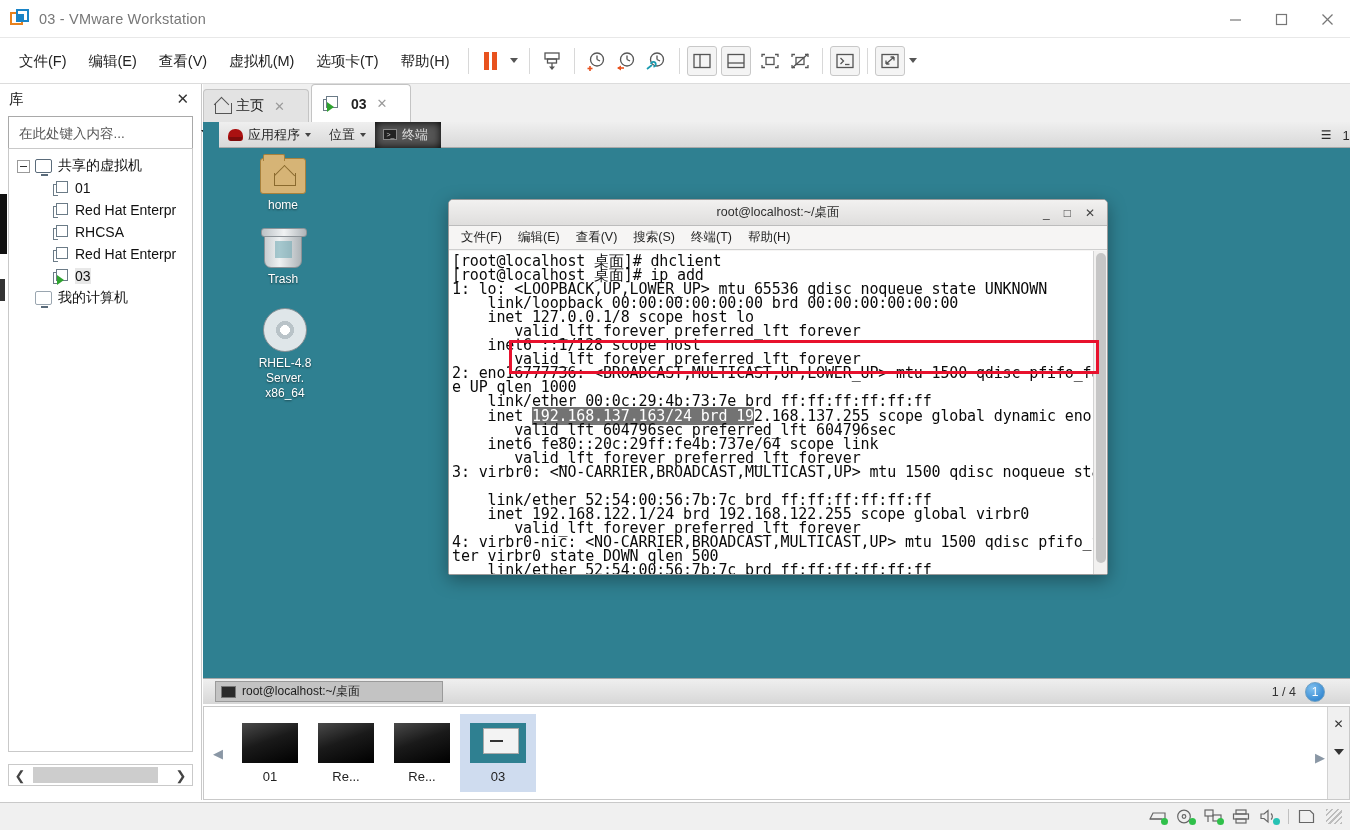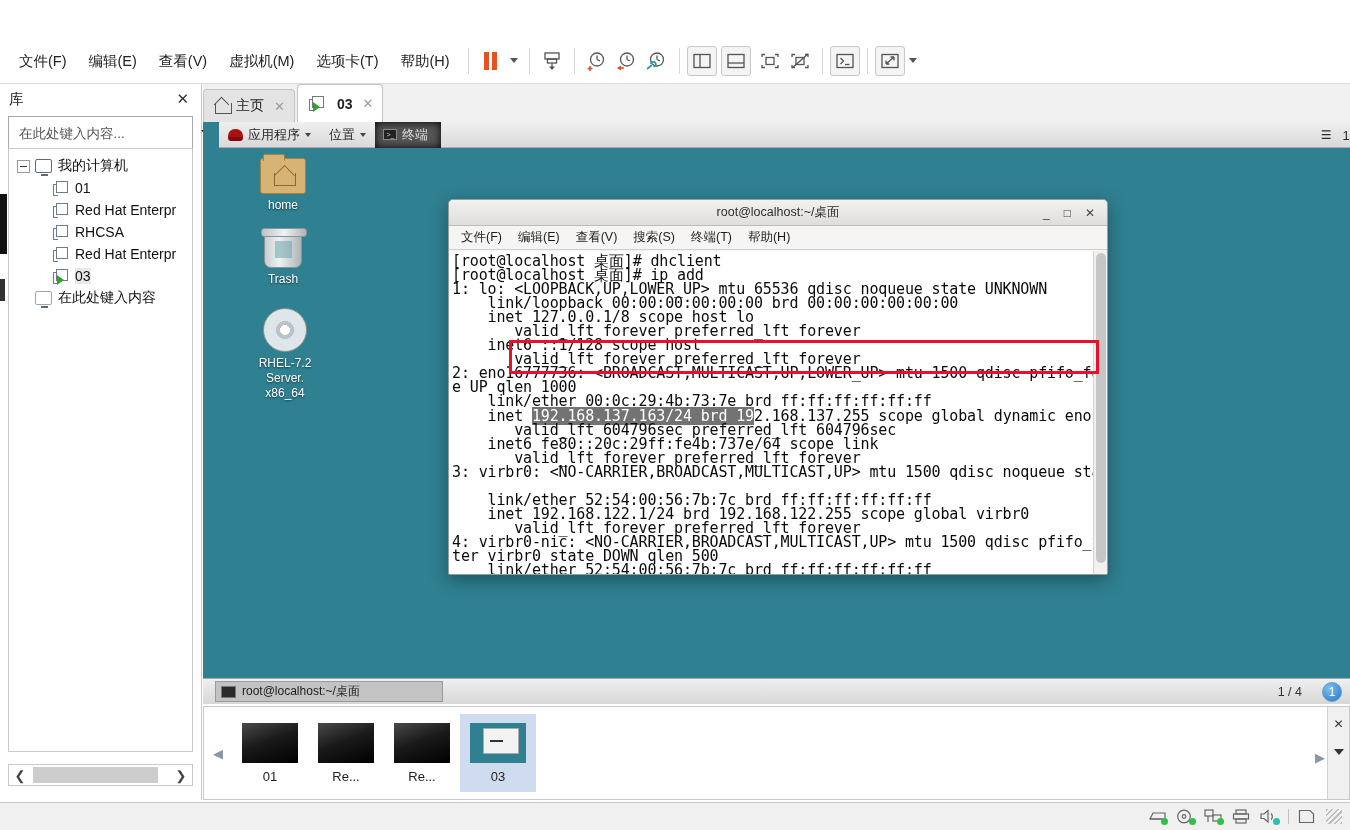--- a/index.html
+++ b/index.html
@@ -91,21 +91,21 @@
   .sb-hscroll { position:absolute; left:8px; right:8px; bottom:14px; height:22px;
      border:1px solid #c9c9c9; background:#fff; display:flex; align-items:center; }
   .sb-hscroll .arr { width:22px; text-align:center; font-size:13px; color:#444; }
   .sb-hscroll .thumb { width:125px; height:16px; background:#cdcdcd; margin-left:2px; }
   .sb-lefttab { position:absolute; left:0; top:110px; width:7px; height:60px; background:#111; }
   .sb-lefttab2 { position:absolute; left:0; top:195px; width:5px; height:22px; background:#333; }
 
   
   .tabstrip { position:absolute; left:203px; top:84px; width:1147px; height:38px;
               background:#f0f0f0; display:flex; align-items:flex-end; }
-  .tab { height:33px; display:flex; align-items:center; gap:6px; padding:0 9px 0 11px;
+  .tab { height:33px; display:flex; align-items:center; gap:6px; padding:0 23px 0 11px;
          font-size:14px; color:#222; background:#e3e3e3;
          border:1px solid #c4c4c4; border-bottom:0; border-radius:4px 4px 0 0; margin-right:2px; }
   .tab.active { background:#fff; height:38px; }
   .tab .x { color:#9a9a9a; font-size:13px; margin-left:4px; }
   .icon-home { width:15px; height:14px; position:relative; flex:none; }
   .icon-home:before { content:''; position:absolute; left:0; top:4px; width:15px; height:10px;
       border:1.5px solid #555; border-top:0; }
   .icon-home:after { content:''; position:absolute; left:1px; top:0px; width:10px; height:10px;
       border-left:1.5px solid #555; border-top:1.5px solid #555; transform:rotate(45deg);
       transform-origin:center; }
@@ -181,21 +181,21 @@
      border:3px solid #e8112d; pointer-events:none; }
 
   
   .vm-taskbar { position:absolute; left:0; bottom:0; width:1147px; height:26px;
      background:linear-gradient(#efefef,#d7d7d7); border-top:1px solid #a9a9a9;
      display:flex; align-items:center; }
   .tb-win { margin-left:6px; height:21px; background:#c3c3c3; border:1px solid #9a9a9a;
      display:flex; align-items:center; gap:6px; padding:0 10px 0 5px; font-size:12px;
      color:#1d1d1d; width:228px; }
   .tb-win .ti { width:15px; height:12px; background:#2a2a2a; border:1px solid #777; }
-  .tb-right { position:absolute; right:8px; display:flex; align-items:center; gap:20px;
+  .tb-right { position:absolute; right:25px; display:flex; align-items:center; gap:9px;
      font-size:12.5px; color:#333; }
   .ws-badge { width:20px; height:20px; border-radius:50%;
      background:radial-gradient(circle at 35% 30%,#7fc0ef,#1e77c8);
      color:#fff; font-size:12px; display:flex; align-items:center; justify-content:center;
      border:1px solid #6b9fc4; }
 
   
   .thumbstrip { position:absolute; left:203px; top:706px; width:1147px; height:94px;
      background:#fff; border:1px solid #c9c9c9; display:flex; align-items:center; }
   .ts-arrow { width:28px; text-align:center; color:#8a97a5; font-size:13px; }
@@ -226,20 +226,46 @@
      border-radius:50%; background:#2fc04a; }
   .devico .dot.teal { background:#27c2b4; }
   .hatch { width:16px; height:15px;
      background:repeating-linear-gradient(135deg,#bdbdbd 0 1.5px,transparent 1.5px 4px); }
 </style>
 </head>
 <body>
 
 <div id="app">
 
+  <div class="titlebar">
+    <div class="vmlogo">
+      <div class="sq1"></div>
+        <div class="sq2"></div>
+        <div class="sq3"></div>
+    </div>
+    <div class="title-text">03 - VMware Workstation</div>
+    <div class="wincontrols">
+      <div class="wc">
+        <svg width="13" height="13">
+            <line x1="1" y1="7" x2="12" y2="7" stroke="#777" stroke-width="1.2"></line>
+          </svg>
+      </div>
+      <div class="wc">
+        <svg width="13" height="13">
+            <rect x="1.5" y="1.5" width="10" height="10" fill="none" stroke="#777" stroke-width="1.2"></rect>
+          </svg>
+      </div>
+      <div class="wc close">
+        <svg width="13" height="13">
+            <line x1="1.5" y1="1.5" x2="11.5" y2="11.5" stroke="#777" stroke-width="1.2"></line>
+            <line x1="11.5" y1="1.5" x2="1.5" y2="11.5" stroke="#777" stroke-width="1.2"></line>
+          </svg>
+      </div>
+    </div>
+  </div>
 
   <div class="menubar">
     <div style="width:8px"></div>
     <div class="menu-item">文件(F)</div>
     <div class="menu-item">编辑(E)</div>
     <div class="menu-item">查看(V)</div>
     <div class="menu-item">虚拟机(M)</div>
     <div class="menu-item">选项卡(T)</div>
     <div class="menu-item">帮助(H)</div>
 
@@ -353,21 +379,21 @@
         <line x1="9.4" y1="9.4" x2="13.6" y2="13.6" stroke="#333" stroke-width="1.3"></line>
       </svg>
       <input placeholder="在此处键入内容..." style="">
       <i style="border-left:5px solid transparent;border-right:5px solid transparent;border-top:6px solid #222;display:block"></i>
     </div>
 
     <div class="sb-tree">
       <div class="tnode" style="padding-left:8px">
         <div class="exp"></div>
         <div class="icon-monitor"></div>
-        <div class="lbl">我的计算机</div>
+        <div class="lbl">共享的虚拟机</div>
       </div>
       <div class="tnode" style="padding-left:44px">
         <div class="icon-vm">
             <div class="a"></div>
             <div class="b"></div>
           </div>
         <div class="lbl">01</div>
       </div>
       <div class="tnode" style="padding-left:44px">
         <div class="icon-vm">
@@ -393,21 +419,21 @@
       <div class="tnode sel" style="padding-left:44px">
         <div class="icon-vm">
           <div class="a"></div>
             <div class="b"></div>
             <div class="play"></div>
         </div>
         <div class="lbl">03</div>
       </div>
       <div class="tnode" style="padding-left:26px">
         <div class="icon-monitor" style="border-color:#9aa6b0"></div>
-        <div class="lbl">在此处键入内容</div>
+        <div class="lbl">我的计算机</div>
       </div>
     </div>
 
     <div class="sb-hscroll">
       <div class="arr">❮</div>
       <div class="thumb"></div>
       <div style="flex:1"></div>
       <div class="arr">❯</div>
     </div>
   </div>
@@ -471,21 +497,21 @@
       <div>home</div>
     </div>
     <div class="desk-icon" style="left:42px; top:110px">
       <div class="di-trash">
           <div class="tl"></div>
         </div>
       <div>Trash</div>
     </div>
     <div class="desk-icon" style="left:35px; top:186px; width:94px">
       <div class="di-cd"></div>
-      <div style="white-space:pre-line; line-height:15px">RHEL-7.2 Server.
+      <div style="white-space:pre-line; line-height:15px">RHEL-4.8 Server.
 x86_64</div>
     </div>
 
     <div class="term">
       <div class="term-title">
         <span>root@localhost:~/桌面</span>
         <div class="term-wc">
           <span>_</span>
           <span>□</span>
           <span>✕</span>

